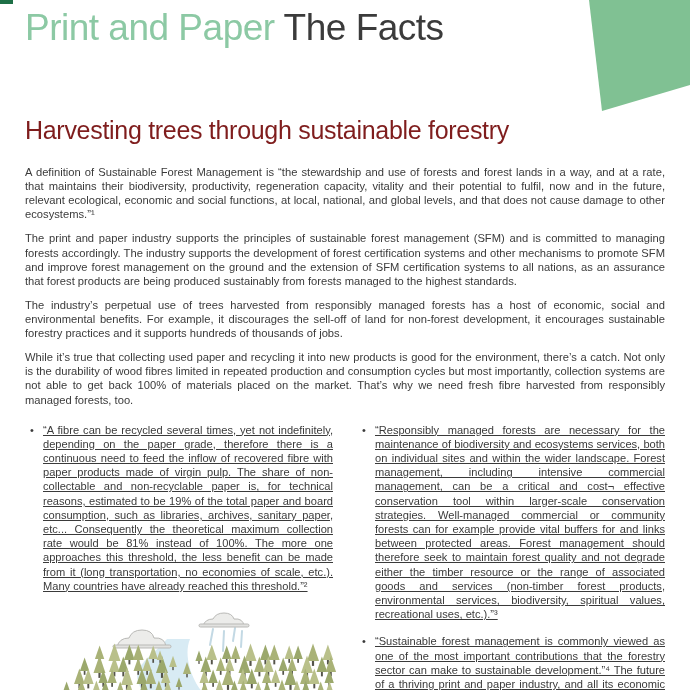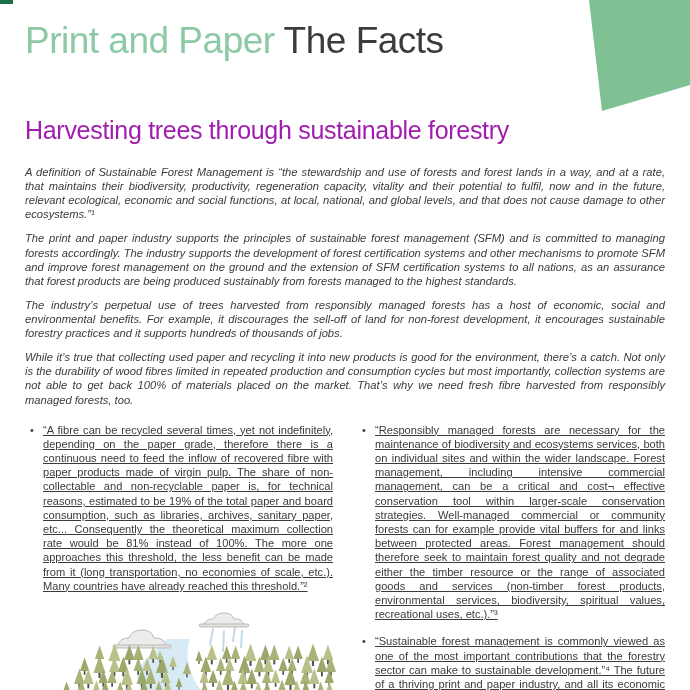--- a/index.html
+++ b/index.html
@@ -3,31 +3,31 @@
 <meta charset="utf-8">
 <style>
   html,body{margin:0;padding:0;background:#ffffff;}
   .page{
     position:relative;width:690px;height:690px;background:#ffffff;
     overflow:hidden;font-family:"Liberation Sans",sans-serif;color:#3a3a3a;
   }
   .corner-mark{position:absolute;left:0;top:0;width:13px;height:4px;background:#1d6f46;}
   .triangle{position:absolute;top:0;right:0;}
   .title{
-    position:absolute;left:25px;top:20px;margin:0;
+    position:absolute;left:25px;top:7px;margin:0;
     font-size:37px;font-weight:400;letter-spacing:-0.5px;white-space:nowrap;
   }
   .title .green{color:#8cc9a4;margin-right:9px;}
   .title .dark{color:#3b3b3b;}
   .content{position:absolute;left:25px;top:116px;width:640px;}
   h2.heading{
-    margin:0 0 20px 0;font-size:25px;font-weight:400;color:#a21caf;letter-spacing:-0.3px;
+    margin:0 0 20px 0;font-size:25px;font-weight:400;color:#7f1d1d;letter-spacing:-0.3px;
   }
   .intro p{
-    margin:0 0 10px 0;font-size:11.2px;line-height:1.26;text-align:justify;color:#3a3a3a;font-style:italic;
+    margin:0 0 10px 0;font-size:11.2px;line-height:1.26;text-align:justify;color:#3a3a3a;
   }
   .cols{display:flex;gap:24px;margin-top:16px;}
   .col{width:308px;}
   .bullet-item{display:flex;margin:0 0 13px 0;}
   .bullet-item .dot{
     width:13px;flex:0 0 13px;margin-left:5px;font-size:11px;line-height:14.2px;color:#3a3a3a;
   }
   .bullet-item p{
     margin:0;flex:1;font-size:11.1px;line-height:14.2px;text-align:justify;color:#3a3a3a;text-decoration:underline;
   }

